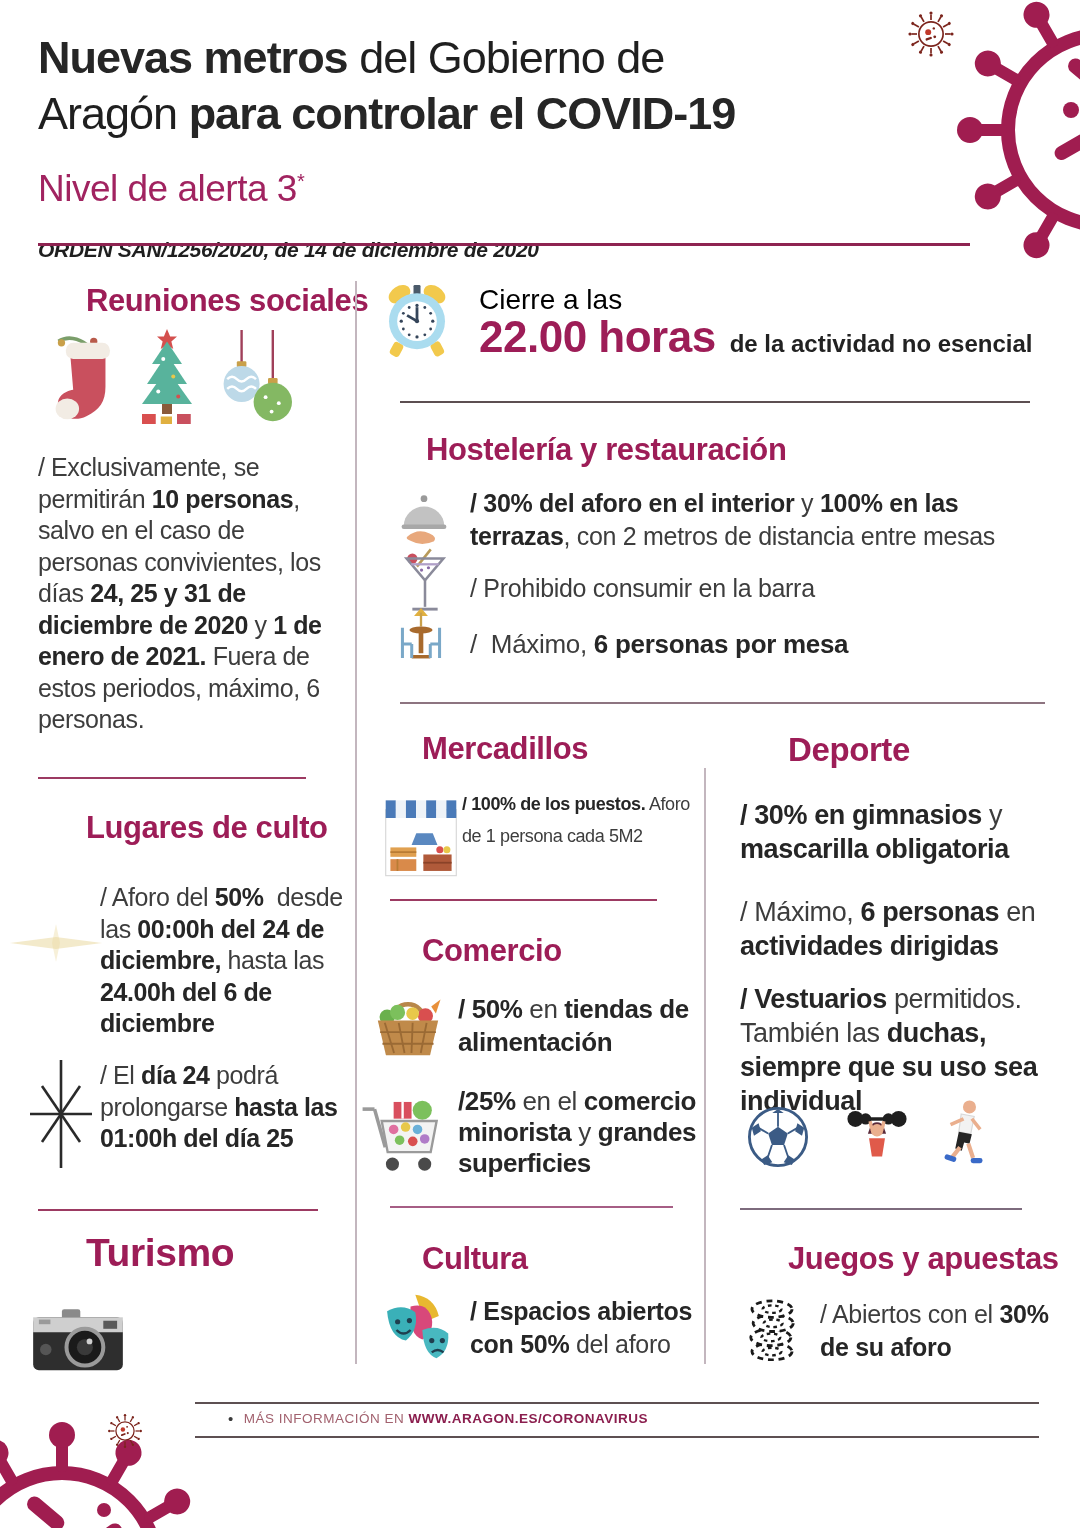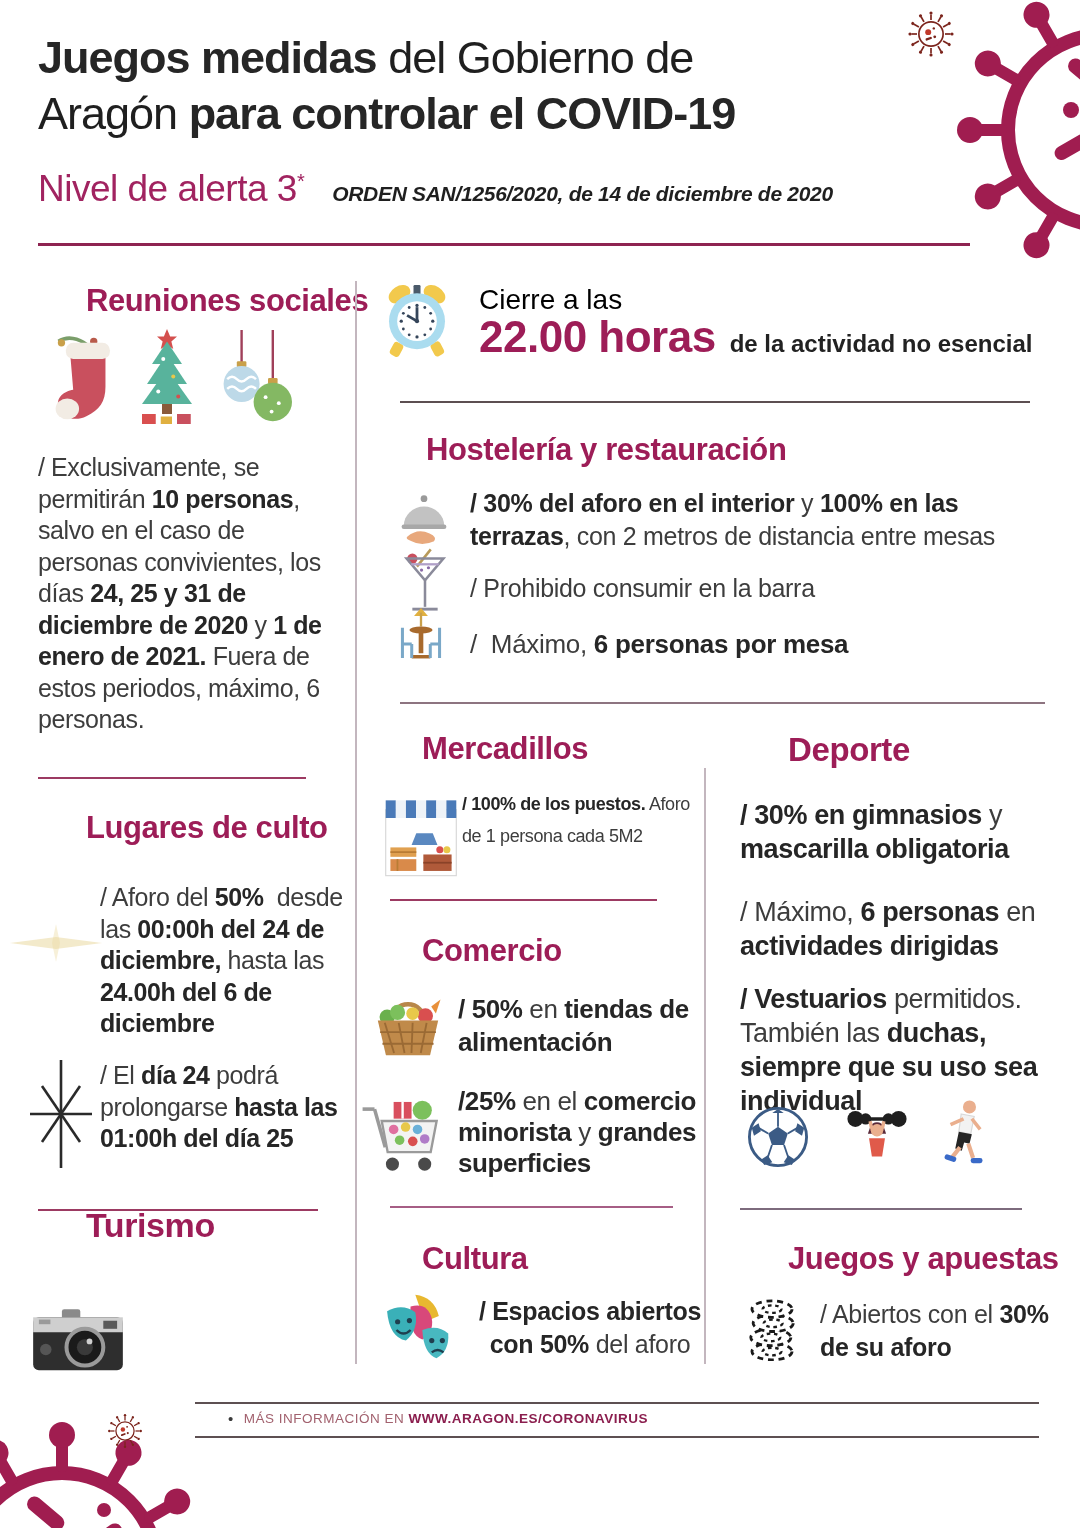--- a/index.html
+++ b/index.html
@@ -6,21 +6,21 @@
   .page{position:relative;width:1080px;height:1528px;background:#fff;overflow:hidden;
         font-family:"Liberation Sans",sans-serif;color:#3d3d3d;}
   .abs{position:absolute;}
   .rich span{white-space:pre-wrap;}
   .rich .b{font-weight:700;color:#262626;}
   .rich .m{color:#9d1d57;}
   
   .title{left:38px;top:30px;width:860px;font-size:45px;line-height:56px;font-weight:400;
          color:#1f1f1f;letter-spacing:-1px;}
   .title .b{color:#262626;}
-  .alert-row{left:38px;top:168px;display:flex;align-items:baseline;gap:28px;}
+  .alert-row{left:38px;top:168px;display:flex;align-items:baseline;gap:28px;flex-direction:column;}
   .alert-level{font-size:37px;color:#a12360;font-weight:400;letter-spacing:-0.5px;}
   .alert-level sup{font-size:20px;}
   .order-ref{font-size:21px;font-style:italic;font-weight:700;color:#1f1f1f;letter-spacing:-0.3px;}
   .rule{height:2px;background:#9c3a62;}
   .rule-header{left:38px;top:243px;width:932px;height:3px;background:#8e2351;}
   .vline{width:2px;background:#c3b6be;}
   
   .sec-title{font-size:31px;font-weight:700;color:#9d1d57;letter-spacing:-0.4px;margin-left:48px;}
   
   .closing-prefix{left:479px;top:284px;font-size:28px;font-weight:400;color:#000000;}
@@ -33,21 +33,21 @@
   #culto-t1{left:100px;top:882px;width:248px;font-size:25px;line-height:31.5px;letter-spacing:-0.4px;}
   #culto-t2{left:100px;top:1060px;width:252px;font-size:25px;line-height:31.5px;letter-spacing:-0.4px;}
   #turismo-text{left:138px;top:1300px;width:215px;font-size:26px;line-height:33px;letter-spacing:-0.4px;}
   #host-t1{left:470px;top:487px;width:585px;font-size:25px;line-height:33px;letter-spacing:-0.3px;}
   #host-t2{left:470px;top:574px;width:585px;font-size:25px;letter-spacing:-0.3px;}
   #host-t3{left:470px;top:629px;width:585px;font-size:26px;letter-spacing:-0.3px;}
   #mercadillos-body{left:462px;top:788px;width:242px;font-size:18px;line-height:32px;letter-spacing:-0.4px;}
   #comercio-t1{left:458px;top:993px;width:252px;font-size:26px;line-height:33px;letter-spacing:-0.4px;}
   #comercio-t2{left:458px;top:1086px;width:252px;font-size:26px;line-height:31px;letter-spacing:-0.4px;}
   .deporte-text{left:740px;width:305px;font-size:27px;line-height:34px;letter-spacing:-0.4px;}
-  #cultura-body{left:470px;top:1295px;width:240px;font-size:25px;line-height:33px;letter-spacing:-0.3px;text-align:center;}
+  #cultura-body{left:470px;top:1295px;width:240px;font-size:25px;line-height:33px;letter-spacing:-0.3px;}
   #juegos-body{left:820px;top:1298px;width:240px;font-size:25px;line-height:33px;letter-spacing:-0.3px;}
   
   .footer-info{left:228px;top:1410px;font-size:13.5px;letter-spacing:0.5px;display:flex;align-items:center;gap:10px;}
   .footer-bullet{color:#3a3a3a;font-size:15px;}
   .footer-prefix{color:#a2616e;}
   .footer-url{font-weight:700;color:#8b1e4e;margin-top:30px;}
   .logo{left:884px;top:1452px;display:flex;align-items:flex-start;gap:8px;}
   .logo-text{font-size:22px;line-height:24px;font-weight:700;color:#0e0e0e;letter-spacing:-0.8px;}
 </style>
 </head>
@@ -185,21 +185,21 @@
         </g>
         <circle cx="27" cy="28" r="3.2" fill="#c0392b"></circle>
         <circle cx="34" cy="33" r="1.5" fill="#7b241c"></circle>
         <circle cx="33" cy="24" r="1.3" fill="#7b241c"></circle>
         <rect x="24" y="34" width="7" height="2.5" rx="1.2" fill="#7b241c" transform="rotate(-20 27 35)"></rect>
       </symbol>
     </defs>
   </svg>
 
   <div class="abs title rich">
-    <div><span class="b m">Juegos medidas</span><span class=""> del Gobierno de</span></div>
+    <div><span class="b m">Nuevas metros</span><span class=""> del Gobierno de</span></div>
     <div><span class="">Aragón </span><span class="b m">para controlar el COVID-19</span></div>
   </div>
   <div class="abs alert-row">
     <span class="alert-level"><span>Nivel de alerta 3</span><sup>*</sup></span>
     <span class="order-ref">ORDEN SAN/1256/2020, de 14 de diciembre de 2020</span>
   </div>
   <div class="abs rule-header"></div>
 
   <svg class="abs" style="left:903px;top:6px;width:56px;height:56px">
       <use href="#virus-small"></use>
@@ -261,21 +261,21 @@
       <line x1="33" y1="2" x2="33" y2="110"></line>
       <line x1="2" y1="56" x2="64" y2="56"></line>
       <line x1="14" y1="28" x2="52" y2="84"></line>
       <line x1="52" y1="28" x2="14" y2="84"></line>
     </g>
   </svg>
   <div class="abs rich bodytext" id="culto-t2"><span class="">/ El </span><span class="b">día 24</span><span class=""> podrá prolongarse </span><span class="b">hasta las 01:00h del día 25</span></div>
 
   <div class="abs rule" style="left:38px;top:1209px;width:280px"></div>
 
-  <div class="abs sec-title" style="left:38px;top:1206px;font-size:34px">Turismo</div>
+  <div class="abs sec-title" style="left:38px;top:1231px;font-size:39px">Turismo</div>
   <svg class="abs" style="left:32px;top:1303px;width:92px;height:70px" viewBox="0 0 80 60">
     <rect x="26" y="5" width="16" height="9" rx="2" fill="#8a8a8a"></rect>
     <rect x="1" y="12" width="78" height="46" rx="5" fill="#2e2e2e"></rect>
     <rect x="1" y="12" width="78" height="13" fill="#cfcfcf"></rect>
     <rect x="6" y="14" width="10" height="4" fill="#9a9a9a"></rect>
     <rect x="62" y="15" width="12" height="7" fill="#5a5a5a"></rect>
     <circle cx="46" cy="38" r="16" fill="#1a1a1a" stroke="#9a9a9a" stroke-width="3.5"></circle>
     <circle cx="46" cy="38" r="7" fill="#3a3a3a"></circle>
     <circle cx="50" cy="33" r="2.5" fill="#cfcfcf"></circle>
     <circle cx="12" cy="40" r="5" fill="#555"></circle>

